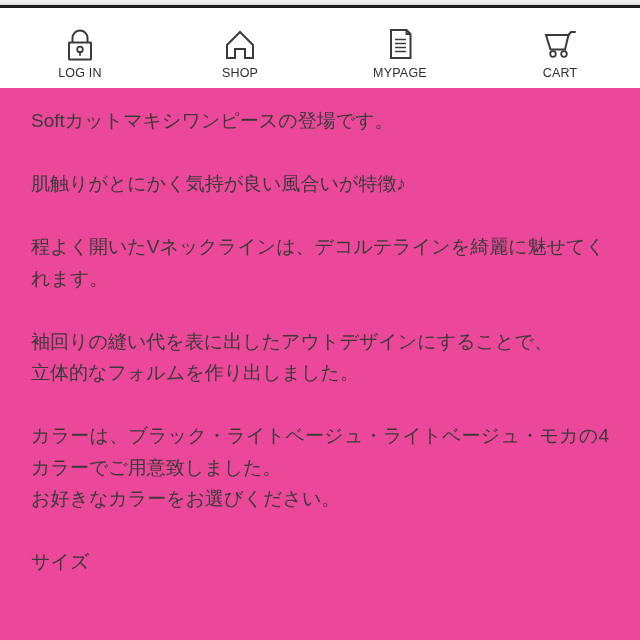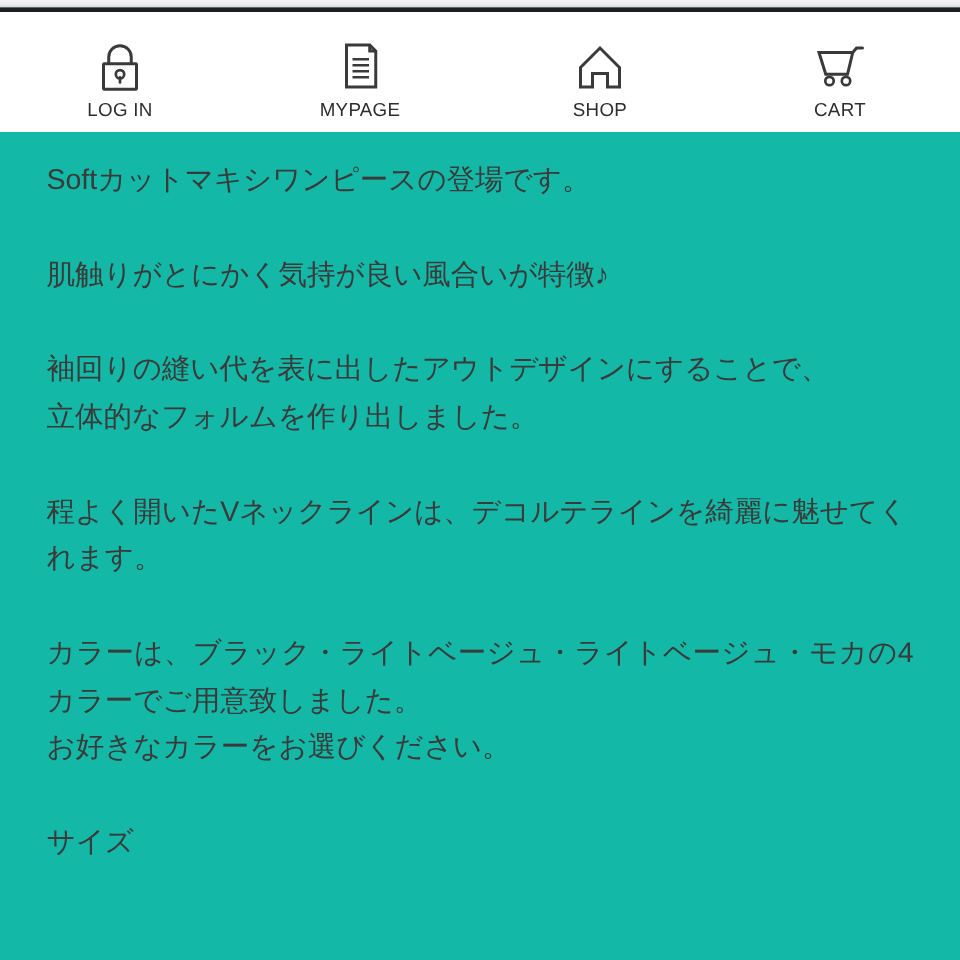--- a/index.html
+++ b/index.html
@@ -11,21 +11,21 @@
     height: 640px;
     overflow: hidden;
     background: #ffffff;
     font-family: "Liberation Sans", "DejaVu Sans", sans-serif;
     -webkit-font-smoothing: antialiased;
   }
   #page {
     position: relative;
     width: 640px;
     height: 640px;
-    background: #14b8a6;
+    background: #ec4899;
     overflow: hidden;
   }
 
   
   .top-strip {
     position: absolute;
     top: 0; left: 0;
     width: 640px;
     height: 5px;
     background: linear-gradient(to bottom, #f4f4f4 0%, #ececec 55%, #d8d8d8 100%);
@@ -123,55 +123,55 @@
           <circle cx="21" cy="25.5" r="2.8" fill="none" stroke="#3a3a3a" stroke-width="1.8"></circle>
           <path d="M21 27.6 v3.4" stroke="#3a3a3a" stroke-width="1.8" stroke-linecap="round"></path>
         </svg>
       </span>
       <span class="nav-label">LOG IN</span>
     </a>
 
     <a class="nav-item">
       <span class="nav-icon">
         <svg viewBox="0 0 42 40" xmlns="http://www.w3.org/2000/svg">
+          <path d="M8 21 L21 8 L34 21 v13 h-8 v-9 h-10 v9 h-8 z" fill="none" stroke="#3a3a3a" stroke-width="2" stroke-linejoin="miter"></path>
+        </svg>
+      </span>
+      <span class="nav-label">SHOP</span>
+    </a>
+
+    <a class="nav-item">
+      <span class="nav-icon">
+        <svg viewBox="0 0 42 40" xmlns="http://www.w3.org/2000/svg">
           <path d="M12 6 h15.5 L31.5 10 v24 h-19.5 z" fill="none" stroke="#3a3a3a" stroke-width="2" stroke-linejoin="miter"></path>
           <path d="M27.5 6 v4 h4" fill="none" stroke="#3a3a3a" stroke-width="2"></path>
           <path d="M16 15.5 h11 M16 19.5 h11 M16 23.5 h11 M16 27.5 h11" stroke="#3a3a3a" stroke-width="1.6"></path>
         </svg>
       </span>
       <span class="nav-label">MYPAGE</span>
-    </a>
-
-    <a class="nav-item">
-      <span class="nav-icon">
-        <svg viewBox="0 0 42 40" xmlns="http://www.w3.org/2000/svg">
-          <path d="M8 21 L21 8 L34 21 v13 h-8 v-9 h-10 v9 h-8 z" fill="none" stroke="#3a3a3a" stroke-width="2" stroke-linejoin="miter"></path>
-        </svg>
-      </span>
-      <span class="nav-label">SHOP</span>
     </a>
 
     <a class="nav-item">
       <span class="nav-icon">
         <svg viewBox="0 0 42 40" xmlns="http://www.w3.org/2000/svg">
           <path d="M7 11 h22.5 L26 25.5 h-14.5 z" fill="none" stroke="#3a3a3a" stroke-width="2" stroke-linejoin="miter"></path>
           <path d="M29.5 11 L32 8 h4" fill="none" stroke="#3a3a3a" stroke-width="2" stroke-linecap="round"></path>
           <circle cx="14" cy="30" r="2.8" fill="none" stroke="#3a3a3a" stroke-width="1.8"></circle>
           <circle cx="25" cy="30" r="2.8" fill="none" stroke="#3a3a3a" stroke-width="1.8"></circle>
         </svg>
       </span>
       <span class="nav-label">CART</span>
     </a>
 
   </nav>
 
   <div class="description">
     <p class="para">Softカットマキシワンピースの登場です。</p>
     <p class="para">肌触りがとにかく気持が良い風合いが特徴♪</p>
+    <p class="para">程よく開いたVネックラインは、デコルテラインを綺麗に魅せてくれます。</p>
     <p class="para">袖回りの縫い代を表に出したアウトデザインにすることで、
 立体的なフォルムを作り出しました。</p>
-    <p class="para">程よく開いたVネックラインは、デコルテラインを綺麗に魅せてくれます。</p>
     <p class="para justify">カラーは、ブラック・ライトベージュ・ライトベージュ・モカの4カラーでご用意致しました。
 お好きなカラーをお選びください。</p>
     <p class="para">サイズ</p>
   </div>
 
 </div>
 
 </body></html>

